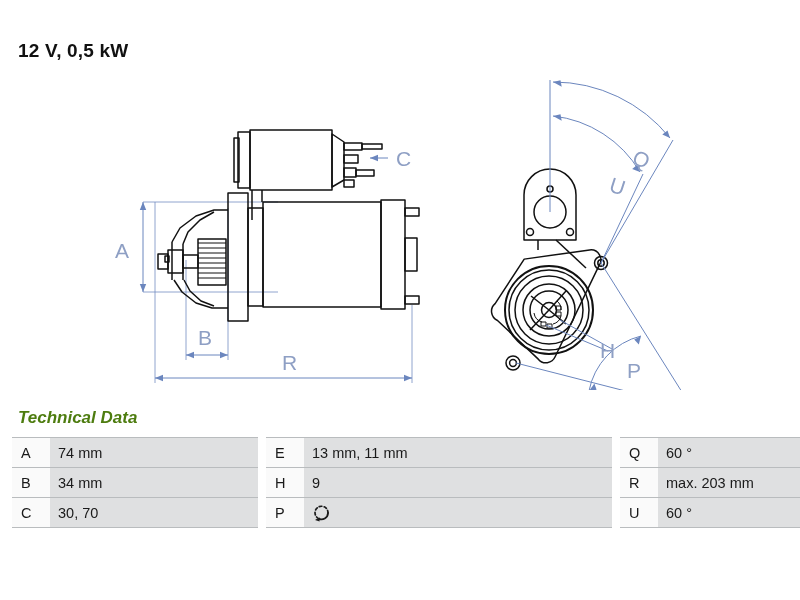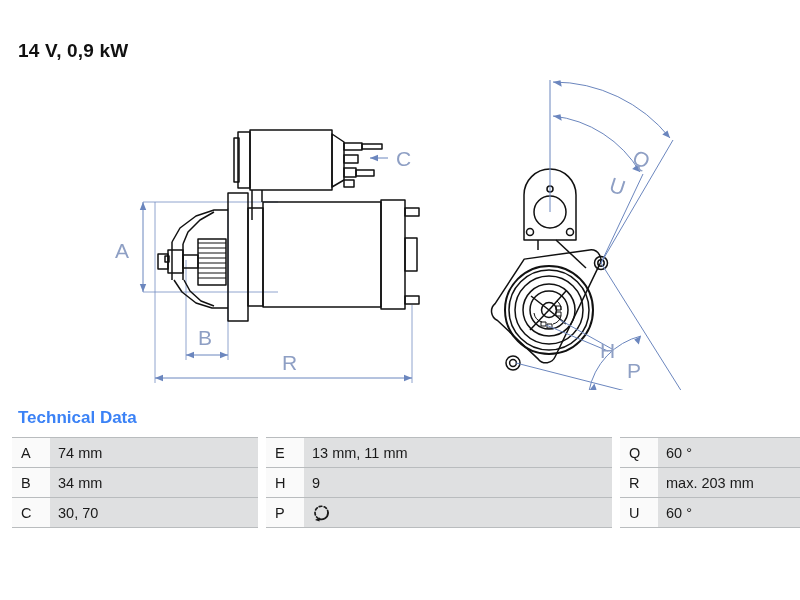--- a/index.html
+++ b/index.html
@@ -38,22 +38,23 @@
   }
   #drawing-area svg {
     display: block;
   }
   #tech-data-heading {
     position: absolute;
     left: 18px;
     top: 408px;
     font-size: 17px;
     font-weight: 700;
-    color: #3b82f6;
+    color: #4d7c0f;
     white-space: nowrap;
+    font-style: italic;
   }
 
   #tech-table {
     position: absolute;
     left: 12px;
     top: 437px;
     width: 754px;
     border-collapse: collapse;
     table-layout: fixed;
     font-size: 14.5px;
@@ -98,21 +99,21 @@
   
   .dimlbl {
     font-family: "Liberation Sans", sans-serif;
     font-size: 21px;
     fill: #8e9fc4;
   }
 </style>
 </head>
 <body>
 
-<div id="spec-title">14 V, 0,9 kW</div>
+<div id="spec-title">12 V, 0,5 kW</div>
 
 <div id="drawing-area">
   <svg width="800" height="330" viewBox="0 0 800 330" xmlns="http://www.w3.org/2000/svg">
 
     <g fill="none">
 
       <g stroke="#6b86be" stroke-width="1">
 
         <line x1="143" y1="142" x2="143" y2="232"></line>
         <path d="M143 142 l-3.2 8 l6.4 0 z" fill="#6b86be" stroke="none"></path>

